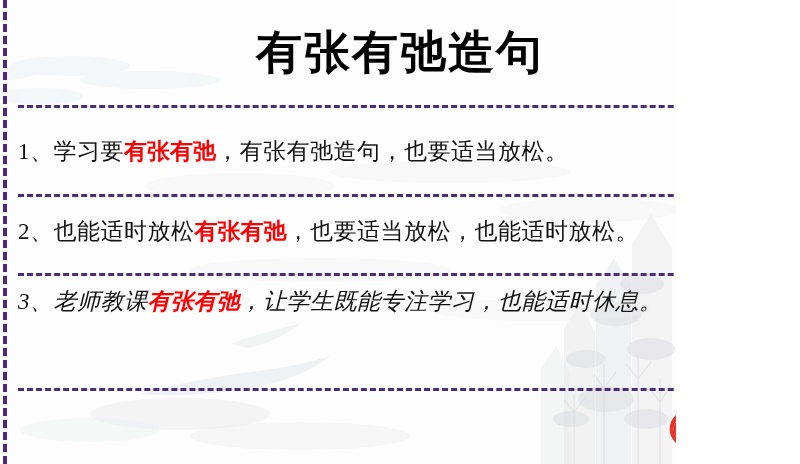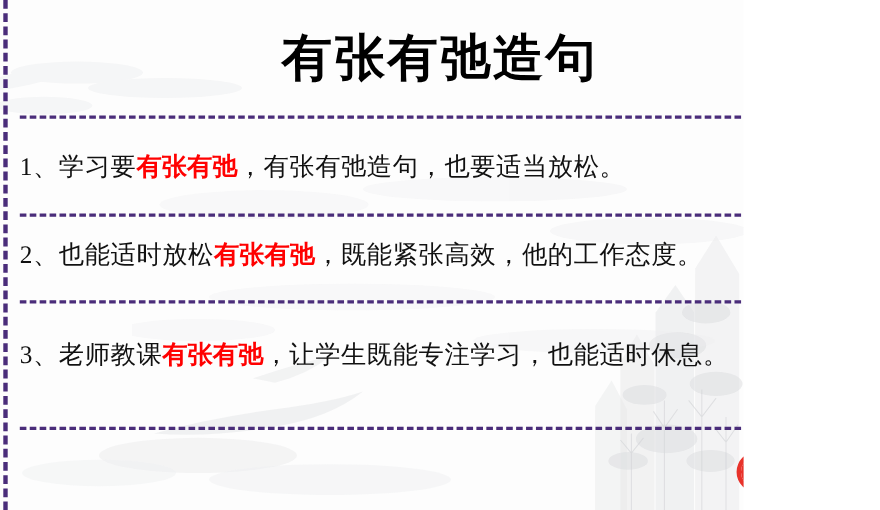--- a/index.html
+++ b/index.html
@@ -107,21 +107,21 @@
     font-family: "Liberation Serif", "DejaVu Serif", serif;
   }
   .row .kw {
     color: #ff0000;
     font-weight: bold;
     letter-spacing: 0;
   }
 
   #row-1 { top: 132px; }
   #row-2 { top: 212px; }
-  #row-3 { top: 303px; }
+  #row-3 { top: 282px; font-style: italic; }
 
   
   #logo {
     position: absolute;
     left: 668px;
     top: 406px;
     width: 120px;
     height: 46px;
     display: flex;
     align-items: center;
@@ -209,21 +209,21 @@
   <div class="hrule" style="top:273px;"></div>
   <div class="hrule" style="top:388px;"></div>
 
   <div id="title">有张有弛造句</div>
 
   <div class="row" id="row-1">
     <span>1、</span><span>学习要</span><span class="kw">有张有弛</span><span>，有张有弛造句，也要适当放松。</span>
   </div>
 
   <div class="row" id="row-2">
-    <span>2、</span><span>也能适时放松</span><span class="kw">有张有弛</span><span>，既能紧张高效，他的工作态度。</span>
+    <span>2、</span><span>也能适时放松</span><span class="kw">有张有弛</span><span>，也要适当放松，也能适时放松。</span>
   </div>
 
   <div class="row" id="row-3">
     <span>3、</span><span>老师教课</span><span class="kw">有张有弛</span><span>，让学生既能专注学习，也能适时休息。</span>
   </div>
 
   <div id="logo">
     <svg id="logo-mark" viewBox="0 0 100 100">
 
       <path d="M50 4 A46 46 0 0 0 4 50 A46 46 0 0 0 50 96 L50 86 A36 36 0 0 1 14 50 A36 36 0 0 1 50 14 Z" fill="#e8322a"></path>

